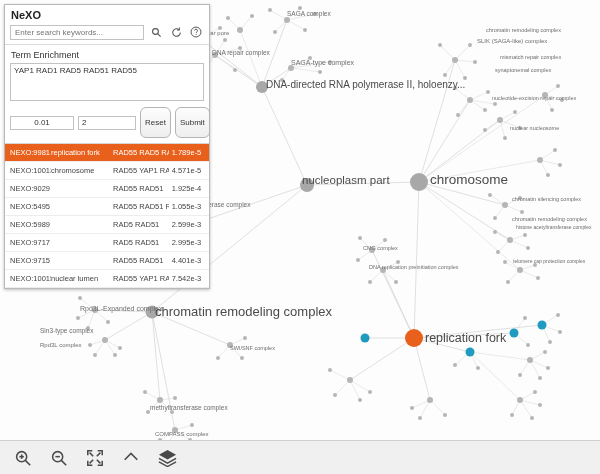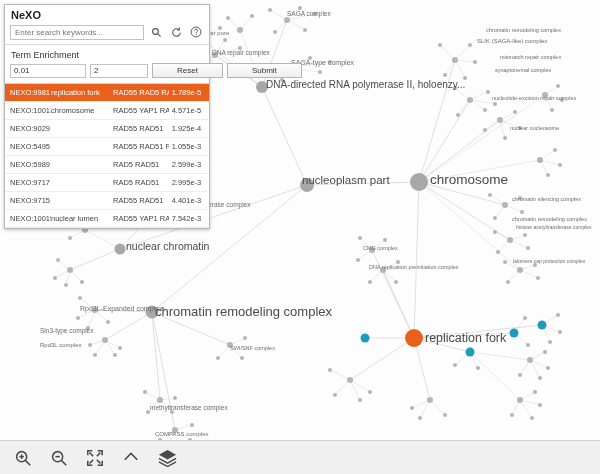--- a/index.html
+++ b/index.html
@@ -146,29 +146,29 @@
     height: 14px;
     border: 1px solid #c2c2c2;
     font-size: 8px;
     padding: 0 3px;
     box-sizing: border-box;
     outline: none;
     font-family: "Liberation Sans", sans-serif;
     color: #333;
     background: #fff;
   }
-  .small-field.wide { width: 76px; }
+  .small-field.wide { width: 64px; text-align: center; }
   .btn {
-    height: 15px;
+    height: 31px;
     border: 1px solid #b5b5b5;
     background: linear-gradient(#fdfdfd,#eeeeee);
-    border-radius: 0;
+    border-radius: 6px;
     font-size: 8px;
     color: #333;
-    padding: 0 24px;
+    padding: 0 4px;
     cursor: pointer;
     font-family: "Liberation Sans", sans-serif;
     line-height: 13px;
   }
   
   .table {
     border-top: 1px solid #d4d4d4;
     background: #fff;
     max-height: 150px;
     overflow: hidden;
@@ -507,20 +507,23 @@
           <circle cx="8.2" cy="11.2" r="0.7" fill="#555" stroke="none"></circle>
         </svg>
       </div>
     </div>
 
 
     <div class="divider"></div>
 
     <div class="section-title">Term Enrichment</div>
 
+    <div class="ta-wrap">
+      <textarea class="term-area" style="">YAP1 RAD1 RAD5 RAD51 RAD55</textarea>
+    </div>
 
     <div class="form-row">
       <input class="small-field wide" type="text" value="0.01" style="">
       <input class="small-field" type="text" value="2" style="">
       <button class="btn">Reset</button>
       <button class="btn">Submit</button>
     </div>
 
     <div class="table">
       <div class="trow selected">

